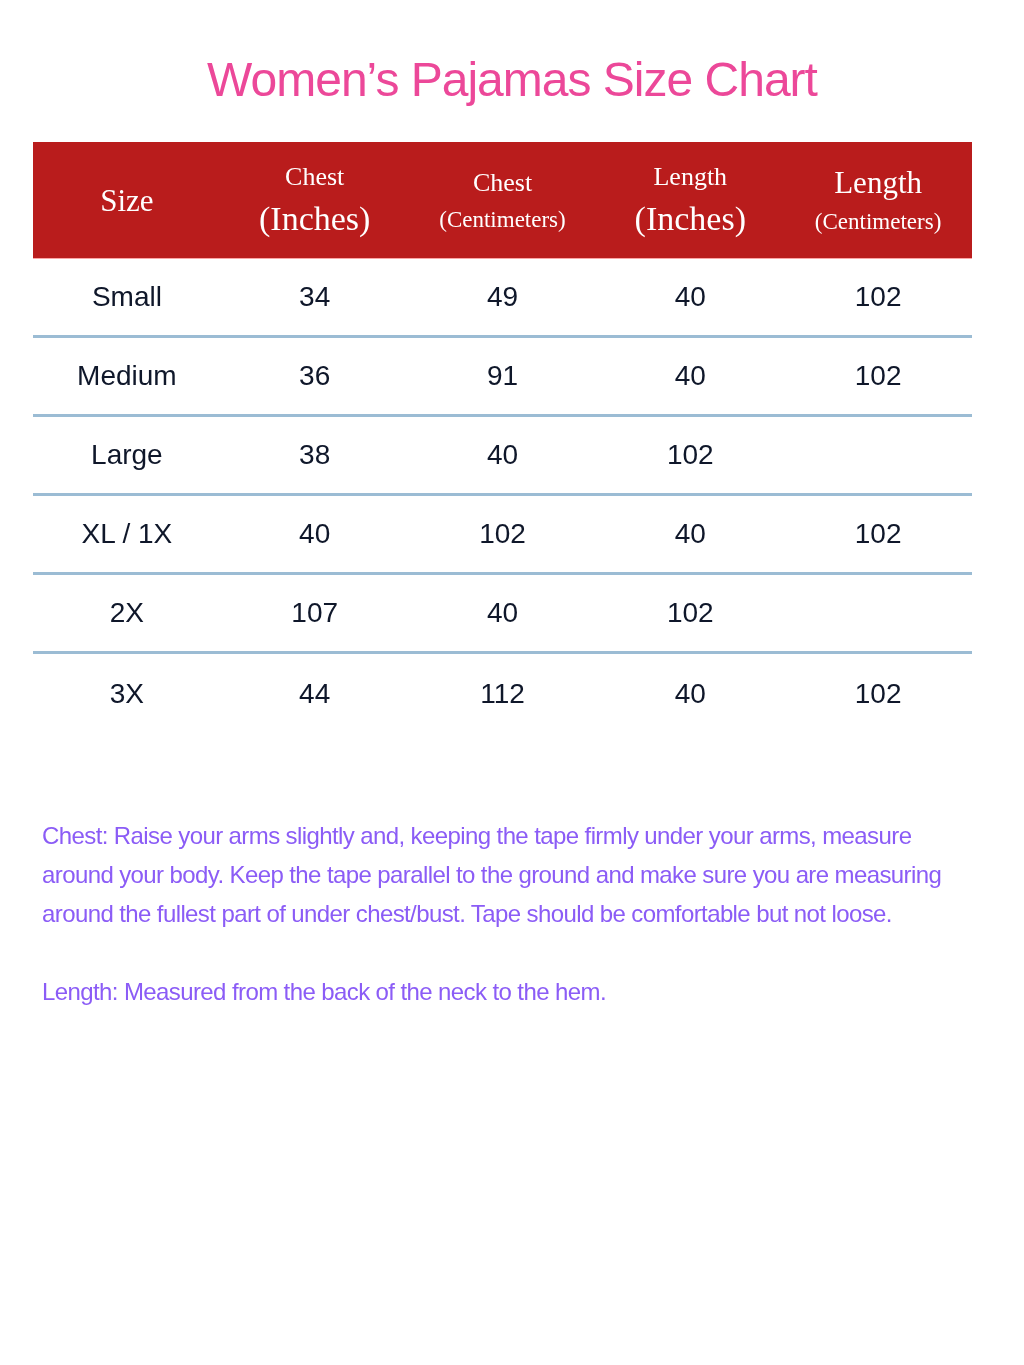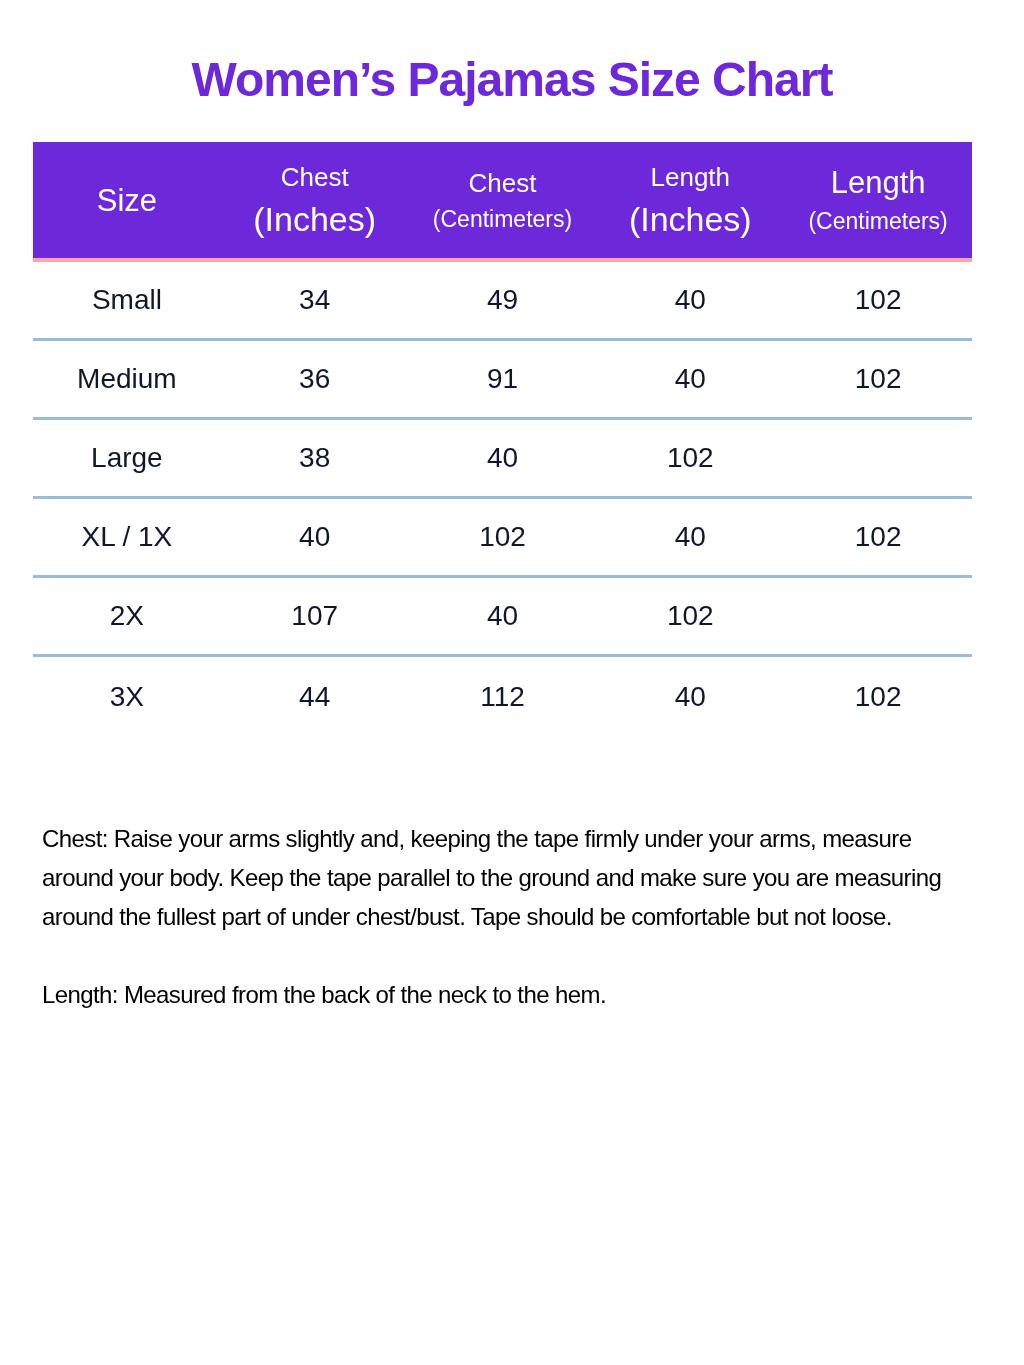--- a/index.html
+++ b/index.html
@@ -14,34 +14,35 @@
     height: 1365px;
     background: #ffffff;
     overflow: hidden;
   }
   .page-title {
     padding-top: 50px;
     text-align: center;
     font-size: 48px;
     line-height: 60px;
     letter-spacing: -1px;
-    color: #6d28d9;
-    font-weight: 700;
+    color: #ec4899;
+    font-weight: 400;
   }
   .size-table {
     width: 939px;
     margin: 32px 0 0 33px;
   }
   .thead {
     display: grid;
     grid-template-columns: repeat(5, 1fr);
     height: 116px;
-    background: #6d28d9;
+    background: #b91c1c;
     color: #ffffff;
-    border-bottom: 4px solid #fca5a5;
+    border-bottom: 1px solid #fca5a5;
+    font-family: Liberation Serif, serif;
   }
   .th {
     display: flex;
     flex-direction: column;
     align-items: center;
     justify-content: center;
     row-gap: 12px;
     text-align: center;
   }
   .h-l1 { font-size: 26px; line-height: 1; }
@@ -58,21 +59,21 @@
   .tr:last-child { border-bottom: none; }
   .td {
     display: flex;
     align-items: center;
     justify-content: center;
     font-size: 28px;
     color: #0f172a;
   }
   .notes {
     margin: 83px 0 0 42px;
-    color: #000000;
+    color: #8b5cf6;
   }
   .note-line {
     font-size: 24px;
     line-height: 39px;
     letter-spacing: -0.6px;
     white-space: nowrap;
   }
   .note-length {
     margin-top: 39px;
   }

